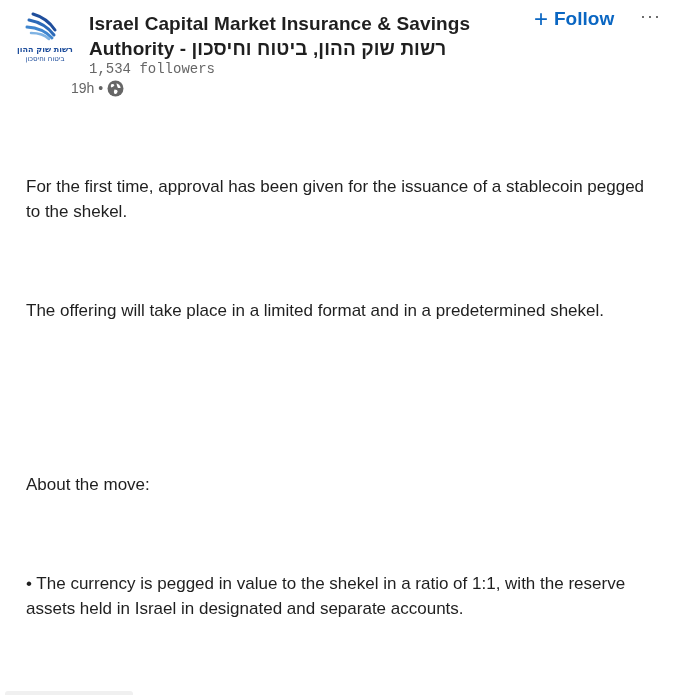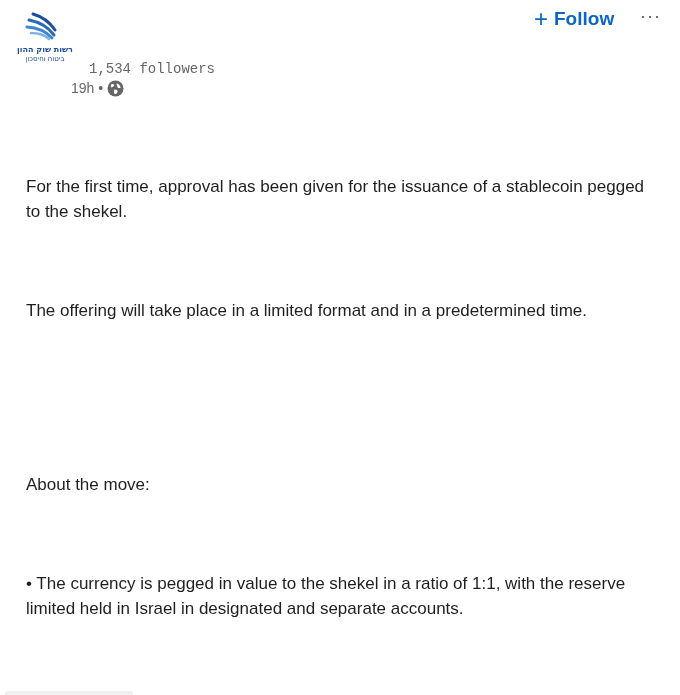--- a/index.html
+++ b/index.html
@@ -31,20 +31,24 @@
     <svg width="60" height="60" viewBox="0 0 60 60">
       <path d="M18 6 Q32 10 40 22" stroke="#1f4e9c" stroke-width="3" fill="none" stroke-linecap="round"></path>
       <path d="M14 12 Q30 15 39 27" stroke="#2c6ab8" stroke-width="3" fill="none" stroke-linecap="round"></path>
       <path d="M12 19 Q28 20 37 30" stroke="#3f86cf" stroke-width="3" fill="none" stroke-linecap="round"></path>
       <path d="M16 25 Q28 25 34 31" stroke="#7fb3e3" stroke-width="2.5" fill="none" stroke-linecap="round"></path>
       <text x="30" y="44" font-size="8" fill="#1f4e9c" text-anchor="middle" font-family="DejaVu Sans, sans-serif" font-weight="bold">רשות שוק ההון</text>
       <text x="30" y="53" font-size="7" fill="#1f4e9c" text-anchor="middle" font-family="DejaVu Sans, sans-serif">ביטוח וחיסכון</text>
     </svg>
   </div>
 
+  <div class="org-name">
+    <div>Israel Capital Market Insurance &amp; Savings</div>
+    <div>Authority - רשות שוק ההון, ביטוח וחיסכון</div>
+  </div>
 
   <div class="followers">1,534 followers</div>
 
   <div class="meta">
     <span>19h</span>
     <span>•</span>
     <span class="globe">
       <svg width="17" height="17" viewBox="0 0 16 16">
         <circle cx="8" cy="8" r="7.5" fill="#666"></circle>
         <path d="M4 4 Q6 3 7 5 Q6 7 4 7 Q3 6 4 4Z M9 3 Q12 4 13 7 Q11 8 10 7 Q9 5 9 3Z M7 9 Q10 9 10 11 Q9 14 7 13 Q6 11 7 9Z" fill="#fff"></path>
@@ -55,24 +59,24 @@
   <div class="follow-btn">
     <span class="plus">+</span>
     <span>Follow</span>
   </div>
 
   <div class="more-btn">···</div>
 </div>
 
 <div class="post">
   <p>For the first time, approval has been given for the issuance of a stablecoin pegged to the shekel.</p>
-  <p>The offering will take place in a limited format and in a predetermined time.</p>
+  <p>The offering will take place in a limited format and in a predetermined shekel.</p>
   <div class="gap"></div>
   <p>About the move:</p>
-  <p>• The currency is pegged in value to the shekel in a ratio of 1:1, with the reserve limited held in Israel in designated and separate accounts.</p>
+  <p>• The currency is pegged in value to the shekel in a ratio of 1:1, with the reserve assets held in Israel in designated and separate accounts.</p>
   
   
   
   
   
 </div>
 
 <div class="bottom-bar"></div>
 
 </body></html>

